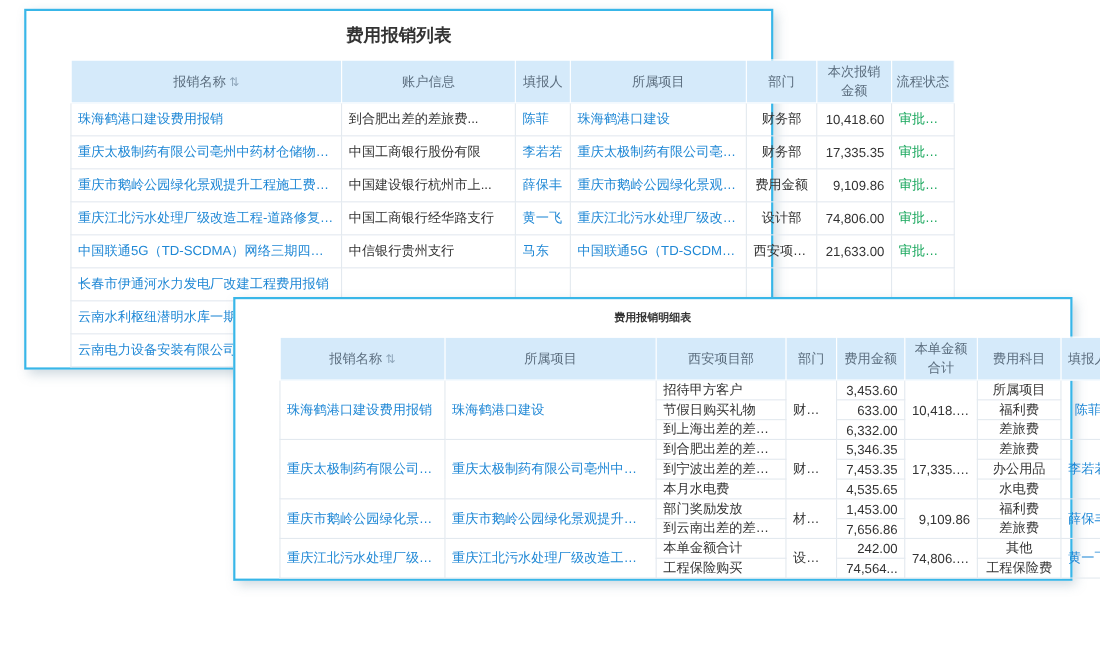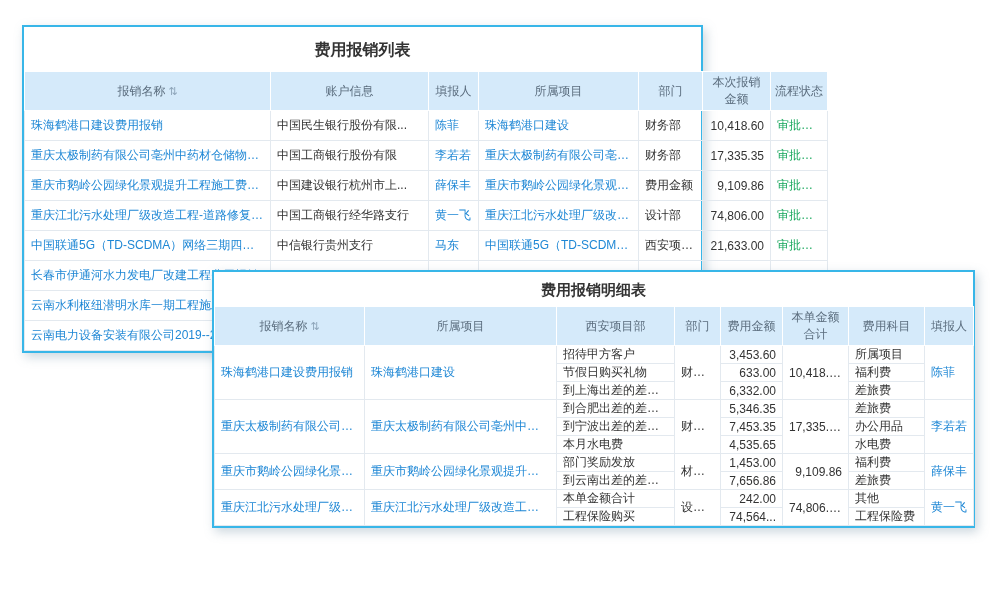--- a/index.html
+++ b/index.html
@@ -15,37 +15,38 @@
     --link: #1e87d5;
     --green: #18a75c;
     --grid: #e3e9ef;
   }
   .window {
     position: absolute;
     background: #fff;
     border: 2px solid var(--accent);
     box-shadow: 3px 4px 10px rgba(110, 140, 160, 0.35);
   }
-  #list-window   { left: 22px;  top: 25px;   width: 681px; z-index: 1; }
+  #list-window   { left: 22px;  top: 8px;   width: 681px; z-index: 1; }
   #detail-window { left: 212px; top: 270px; width: 763px; z-index: 2; }
 
   .window-title {
     text-align: center;
     font-weight: bold;
     color: #333;
   }
   #list-window .window-title   { font-size: 16px; height: 44px; line-height: 46px; }
-  #detail-window .window-title { font-size: 15px; height: 34px; line-height: 36px; }
+  #detail-window .window-title { font-size: 10px; height: 34px; line-height: 36px; }
 
   table {
     width: 100%;
     border-collapse: collapse;
     table-layout: fixed;
     font-size: 12px;
     color: #333;
+    margin-left: 40px;
   }
   th {
     background: var(--header-bg);
     color: #5b6d7e;
     font-weight: normal;
     border: 1px solid #ffffff;
     padding: 2px 4px;
     text-align: center;
   }
   #list-window th   { height: 36px; }
@@ -56,21 +57,21 @@
     white-space: nowrap;
     overflow: hidden;
     text-overflow: ellipsis;
   }
   #list-window td   { height: 30px; }
   #detail-window td { height: 16px; }
 
   .link   { color: var(--link); cursor: pointer; }
   .status { color: var(--green); }
   .right  { text-align: right; }
-  .center { }
+  .center { text-align: center; }
   .sort-icon { color: #8fa6ba; font-size: 11px; margin-left: 3px; cursor: pointer; }
 </style>
 </head>
 <body style="--accent: #38b6e8; --header-bg: #d5eafa; --link: #1e87d5; --green: #18a75c; --grid: #e3e9ef;">
 
 <div class="window" id="list-window">
   <div class="window-title">费用报销列表</div>
   <table>
     <colgroup>
       <col style="width:246px">
@@ -88,21 +89,21 @@
           <th>填报人</th>
           <th>所属项目</th>
           <th>部门</th>
           <th>本次报销金额</th>
           <th>流程状态</th>
         </tr>
     </thead>
     <tbody id="list-body">
         <tr>
           <td class="link">珠海鹤港口建设费用报销</td>
-          <td>中国民生银行股份有限...</td>
+          <td>到合肥出差的差旅费...</td>
           <td class="link">陈菲</td>
           <td class="link">珠海鹤港口建设</td>
           <td class="center">财务部</td>
           <td class="right">10,418.60</td>
           <td class="status center">审批通过</td>
         </tr>
         <tr>
           <td class="link">重庆太极制药有限公司亳州中药材仓储物流基地项...</td>
           <td>中国工商银行股份有限</td>
           <td class="link">李若若</td>

